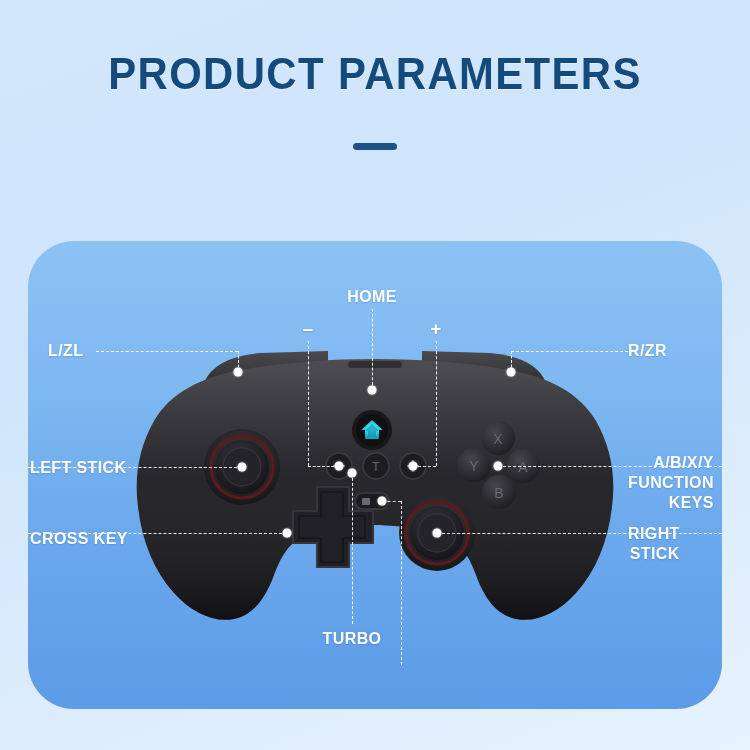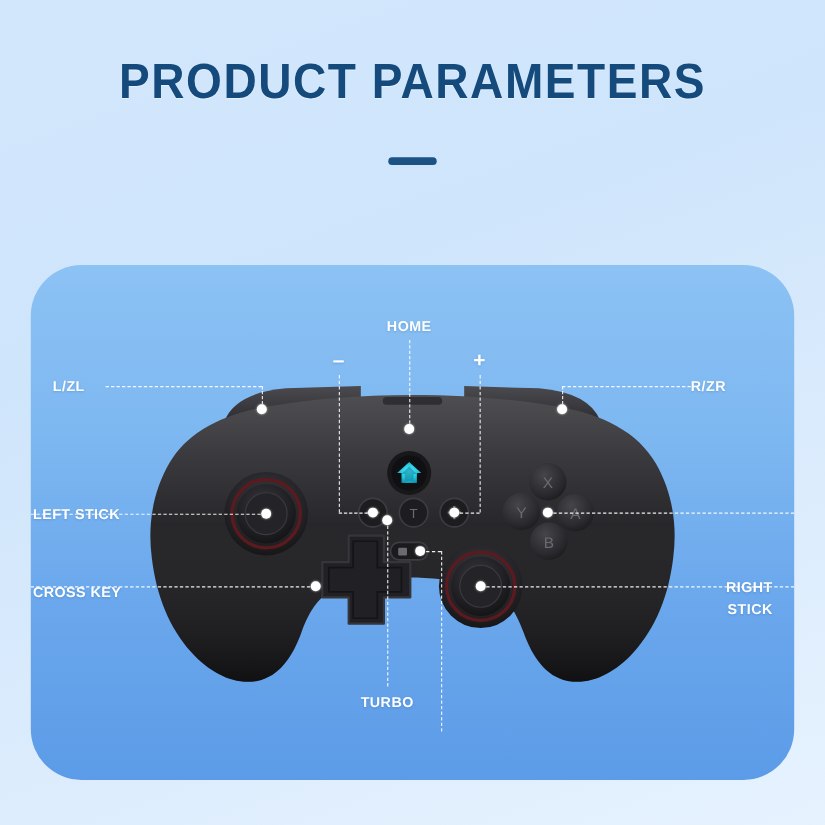--- a/index.html
+++ b/index.html
@@ -61,21 +61,21 @@
     top: 0;
     width: 694px;
     height: 468px;
     pointer-events: none;
   }
 
   
   .lbl {
     position: absolute;
     color: #ffffff;
-    font-size: 13px;
+    font-size: 16px;
     font-weight: 700;
     letter-spacing: 0.4px;
     line-height: 20px;
     white-space: pre-line;
     text-shadow: 0 1px 2px rgba(30,80,140,0.25);
   }
   .lbl.right { text-align: right; }
   .lbl.center { text-align: center; transform: translateX(-50%); }
   .lbl.sign {
     font-size: 19px;
@@ -294,20 +294,23 @@
   <div class="lbl center" style="left:344px; top:46px;">HOME</div>
 
   <div class="lbl sign" style="left:280px; top:78px;">–</div>
 
   <div class="lbl sign" style="left:408px; top:78px;">+</div>
 
   <div class="lbl" style="left:2px; top:217px;">LEFT STICK</div>
 
   <div class="lbl" style="left:2px; top:288px;">CROSS KEY</div>
 
-
-  <div class="lbl right" style="left:600px; top:283px;margin-left:32px;">RIGHT
+  <div class="lbl right" style="left:600px; top:212px;">A/B/X/Y
+FUNCTION
+KEYS</div>
+
+  <div class="lbl right" style="left:600px; top:283px;">RIGHT
 STICK</div>
 
   <div class="lbl center" style="left:324px; top:388px;text-align:center;">TURBO</div>
 
 
 </div>
 
 </body></html>

